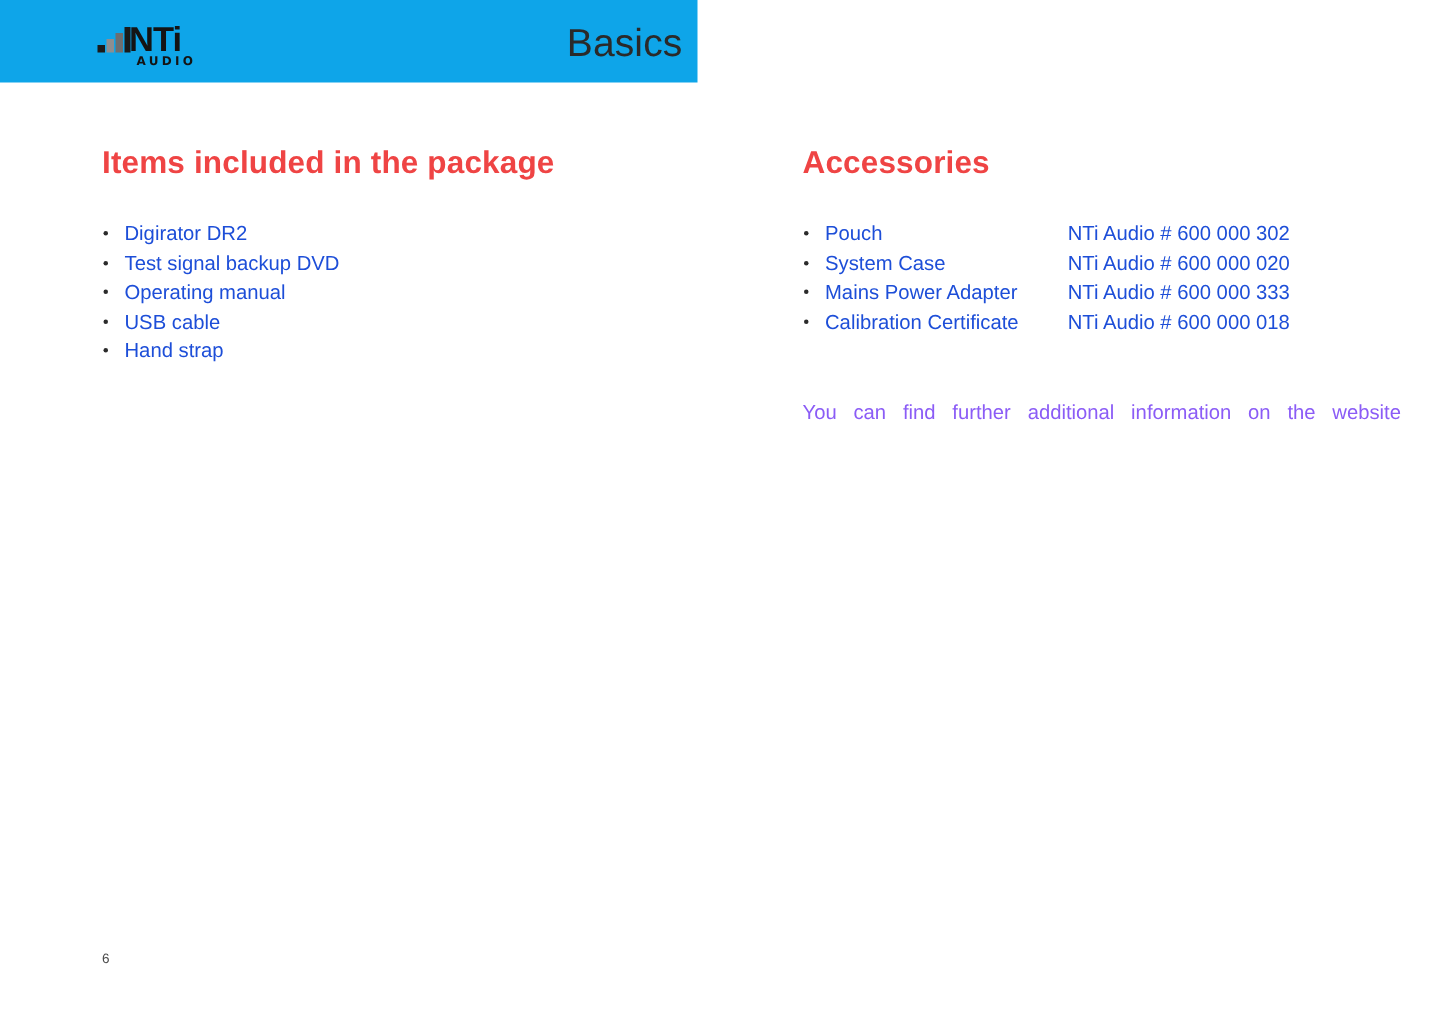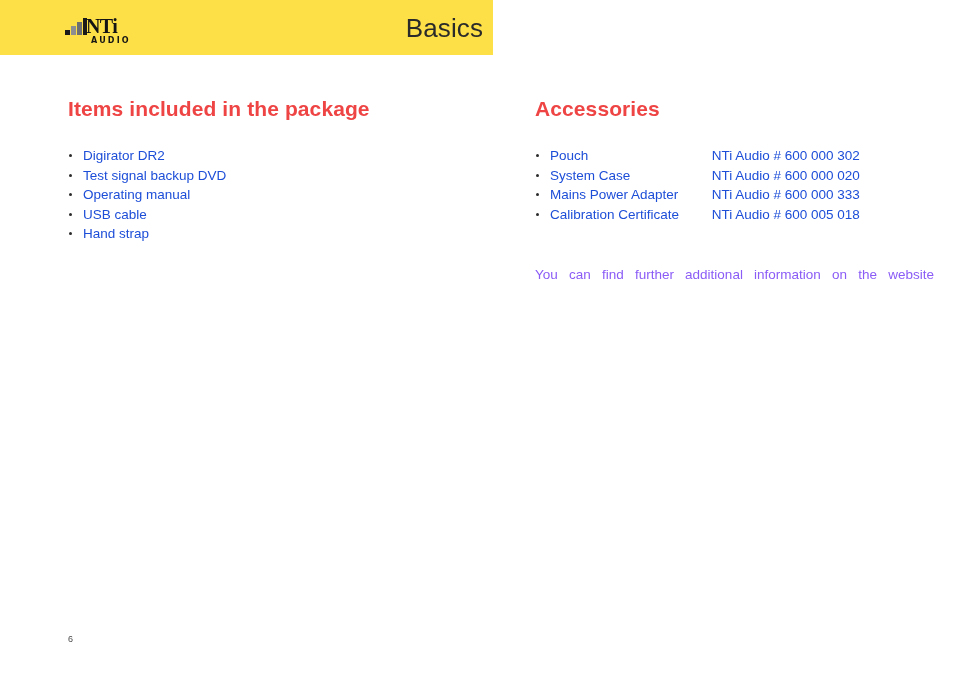--- a/index.html
+++ b/index.html
@@ -17,22 +17,21 @@
     -webkit-font-smoothing: antialiased;
   }
 
   
   .header-band {
     position: absolute;
     left: 0;
     top: 0;
     width: 465px;
     height: 55px;
-    background: #fde047;
-    padding-left: 28px;
+    background: #0ea5e9;
   }
   .page-title {
     position: absolute;
     right: 10px;
     top: 12px;
     font-size: 26px;
     font-weight: 400;
     letter-spacing: 0.1px;
     color: #2a2a2a;
     line-height: 32px;
@@ -60,26 +59,26 @@
     display: block;
   }
   .logo-bars i.b1 { left: 0px;  width: 5px; height: 5px;  background: #1a1a1a; }
   .logo-bars i.b2 { left: 6px;  width: 5px; height: 9px;  background: #8d8e90; }
   .logo-bars i.b3 { left: 12px; width: 5px; height: 13px; background: #6d6e70; }
   .logo-bars i.b4 { left: 18px; width: 4px; height: 17px; background: #1a1a1a; }
   .logo-nti {
     position: absolute;
     left: 21px;
     top: 0px;
-    font-size: 20px;
+    font-size: 23px;
     font-weight: 700;
     letter-spacing: -0.6px;
     color: #141414;
     line-height: 24px;
-    font-family: Liberation Serif, serif;
+    font-family: Liberation Sans, sans-serif;
   }
   .logo-audio {
     position: absolute;
     left: 26px;
     top: 22px;
     font-size: 8px;
     font-weight: 700;
     letter-spacing: 2.2px;
     color: #141414;
     line-height: 10px;
@@ -229,21 +228,21 @@
       <span class="item-code">NTi Audio #  600 000 020</span>
     </li>
     <li>
       <span class="bullet-dot"></span>
       <span class="item-label">Mains Power Adapter</span>
       <span class="item-code">NTi Audio #  600 000 333</span>
     </li>
     <li>
       <span class="bullet-dot"></span>
       <span class="item-label">Calibration Certificate</span>
-      <span class="item-code">NTi Audio #  600 005 018</span>
+      <span class="item-code">NTi Audio #  600 000 018</span>
     </li>
   </ul>
 
   <p class="note-paragraph">
     <span class="line1">You can find further additional information on the website</span>
   </p>
 </div>
 
 <div class="page-number">6</div>
 

